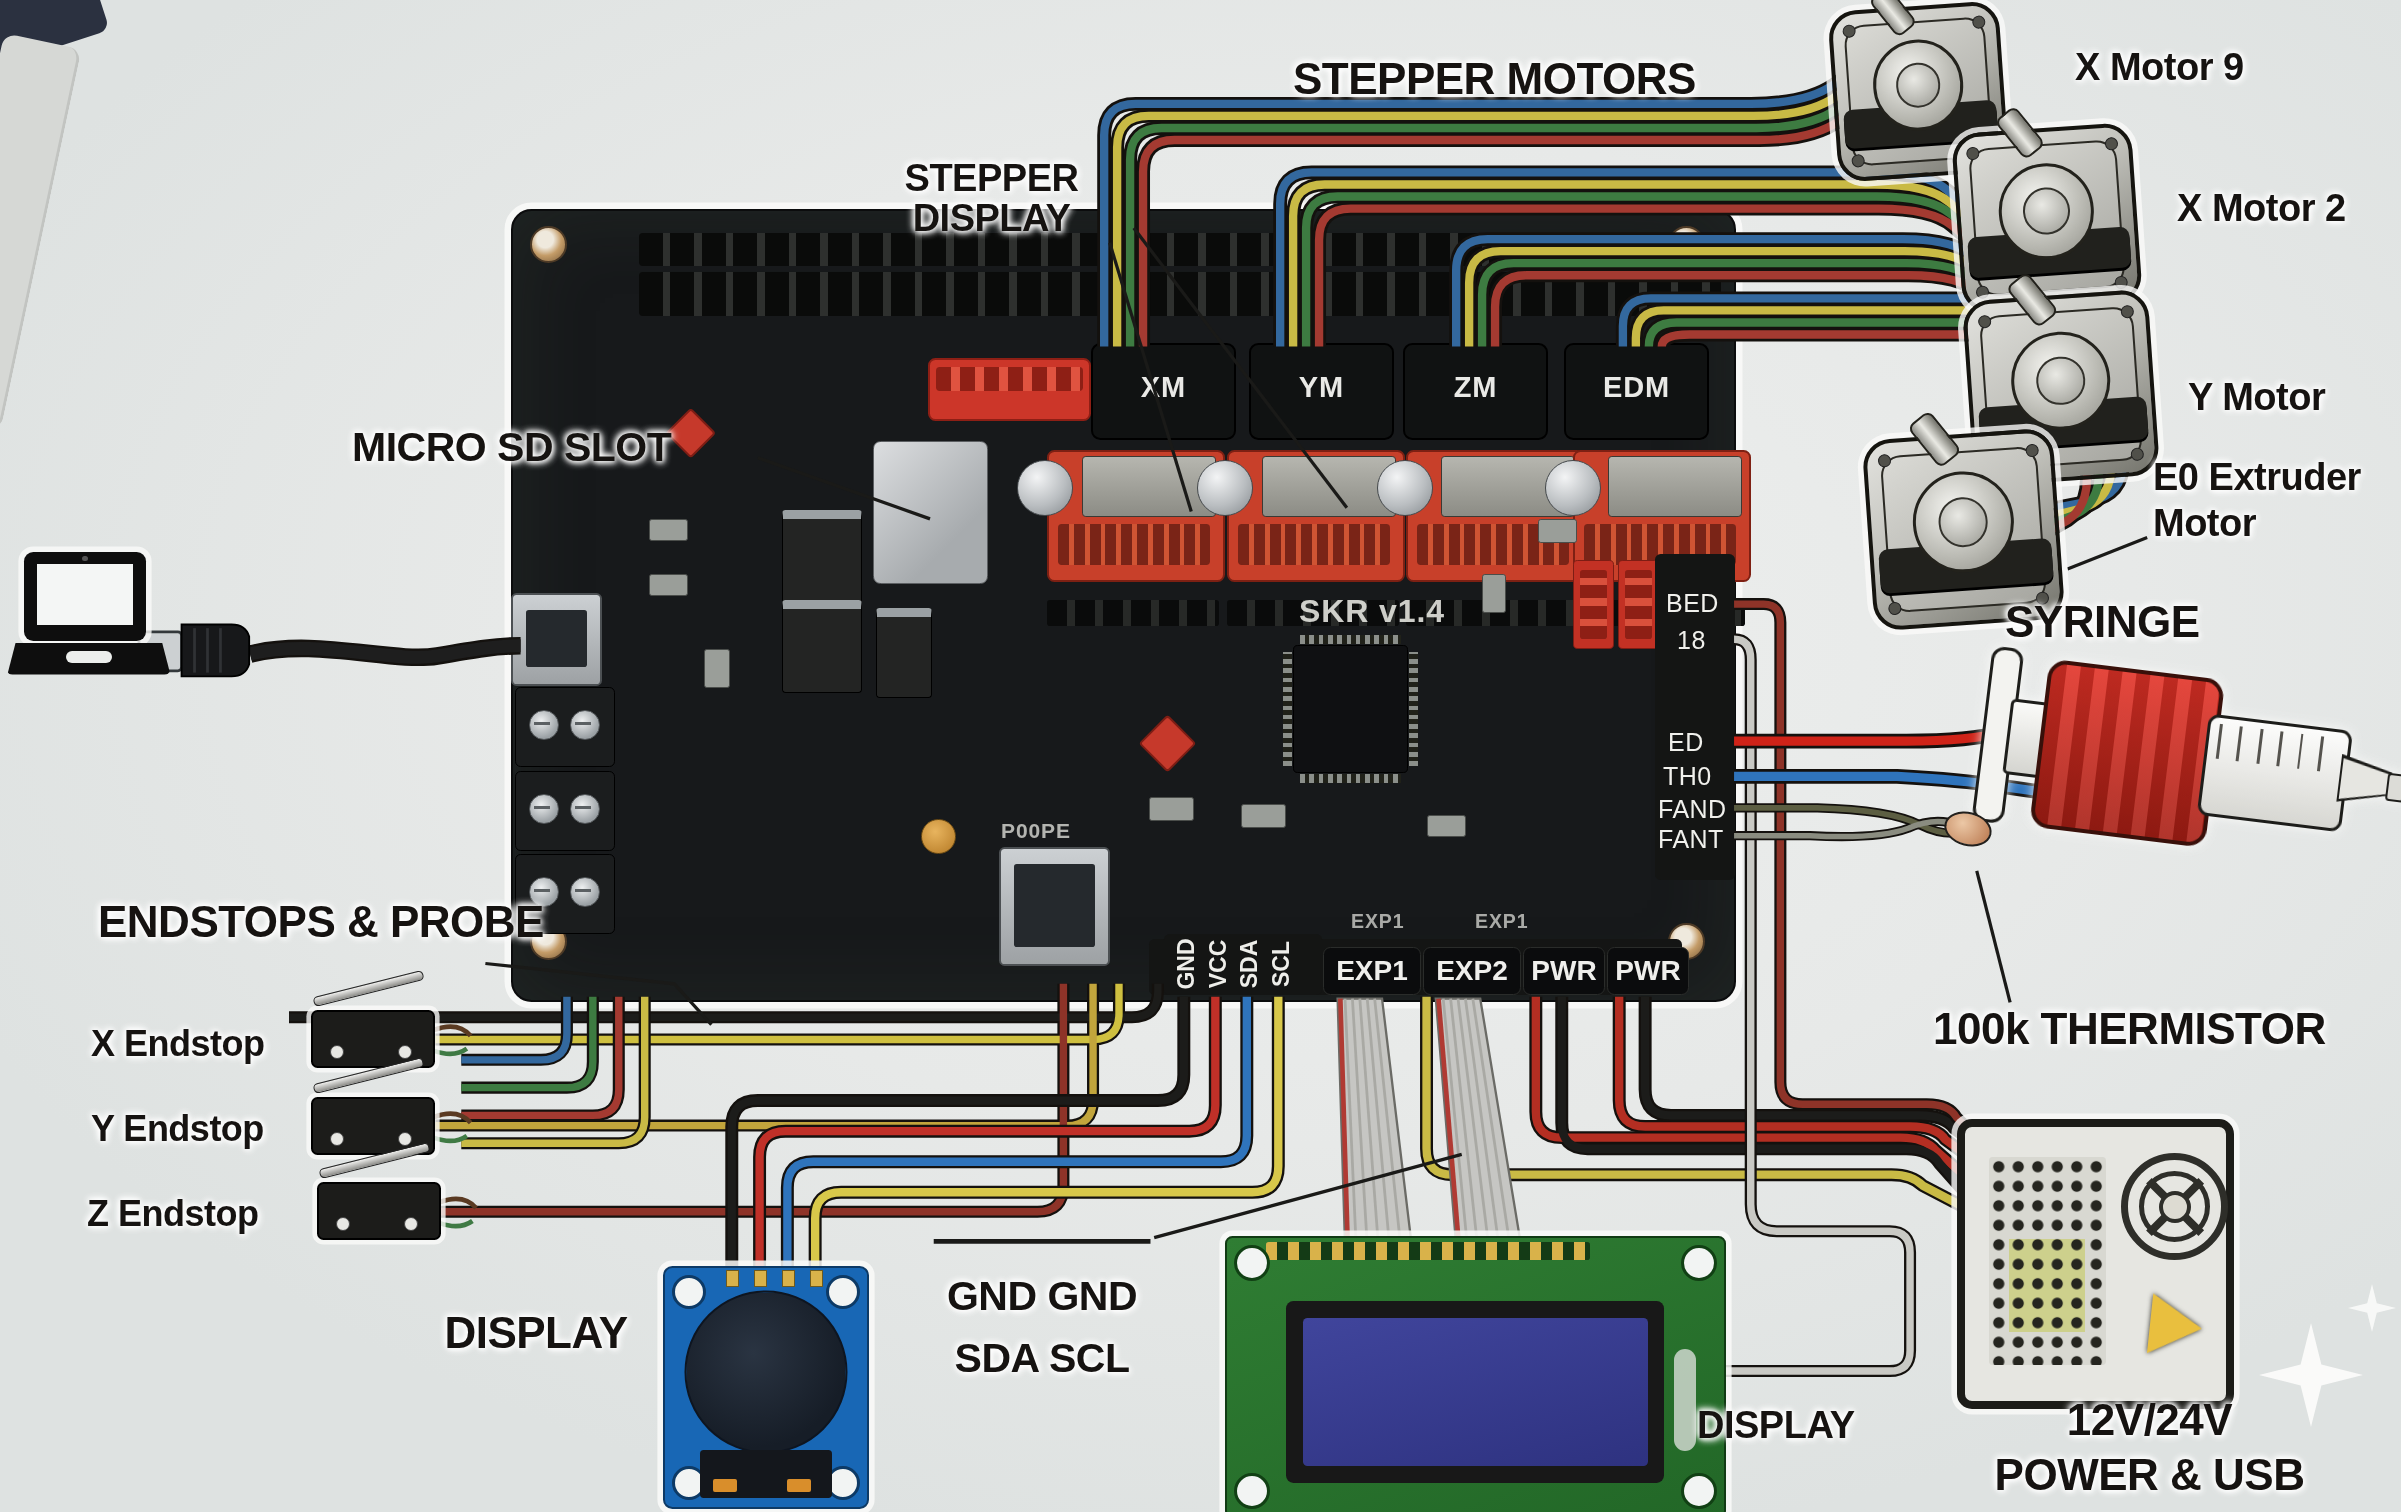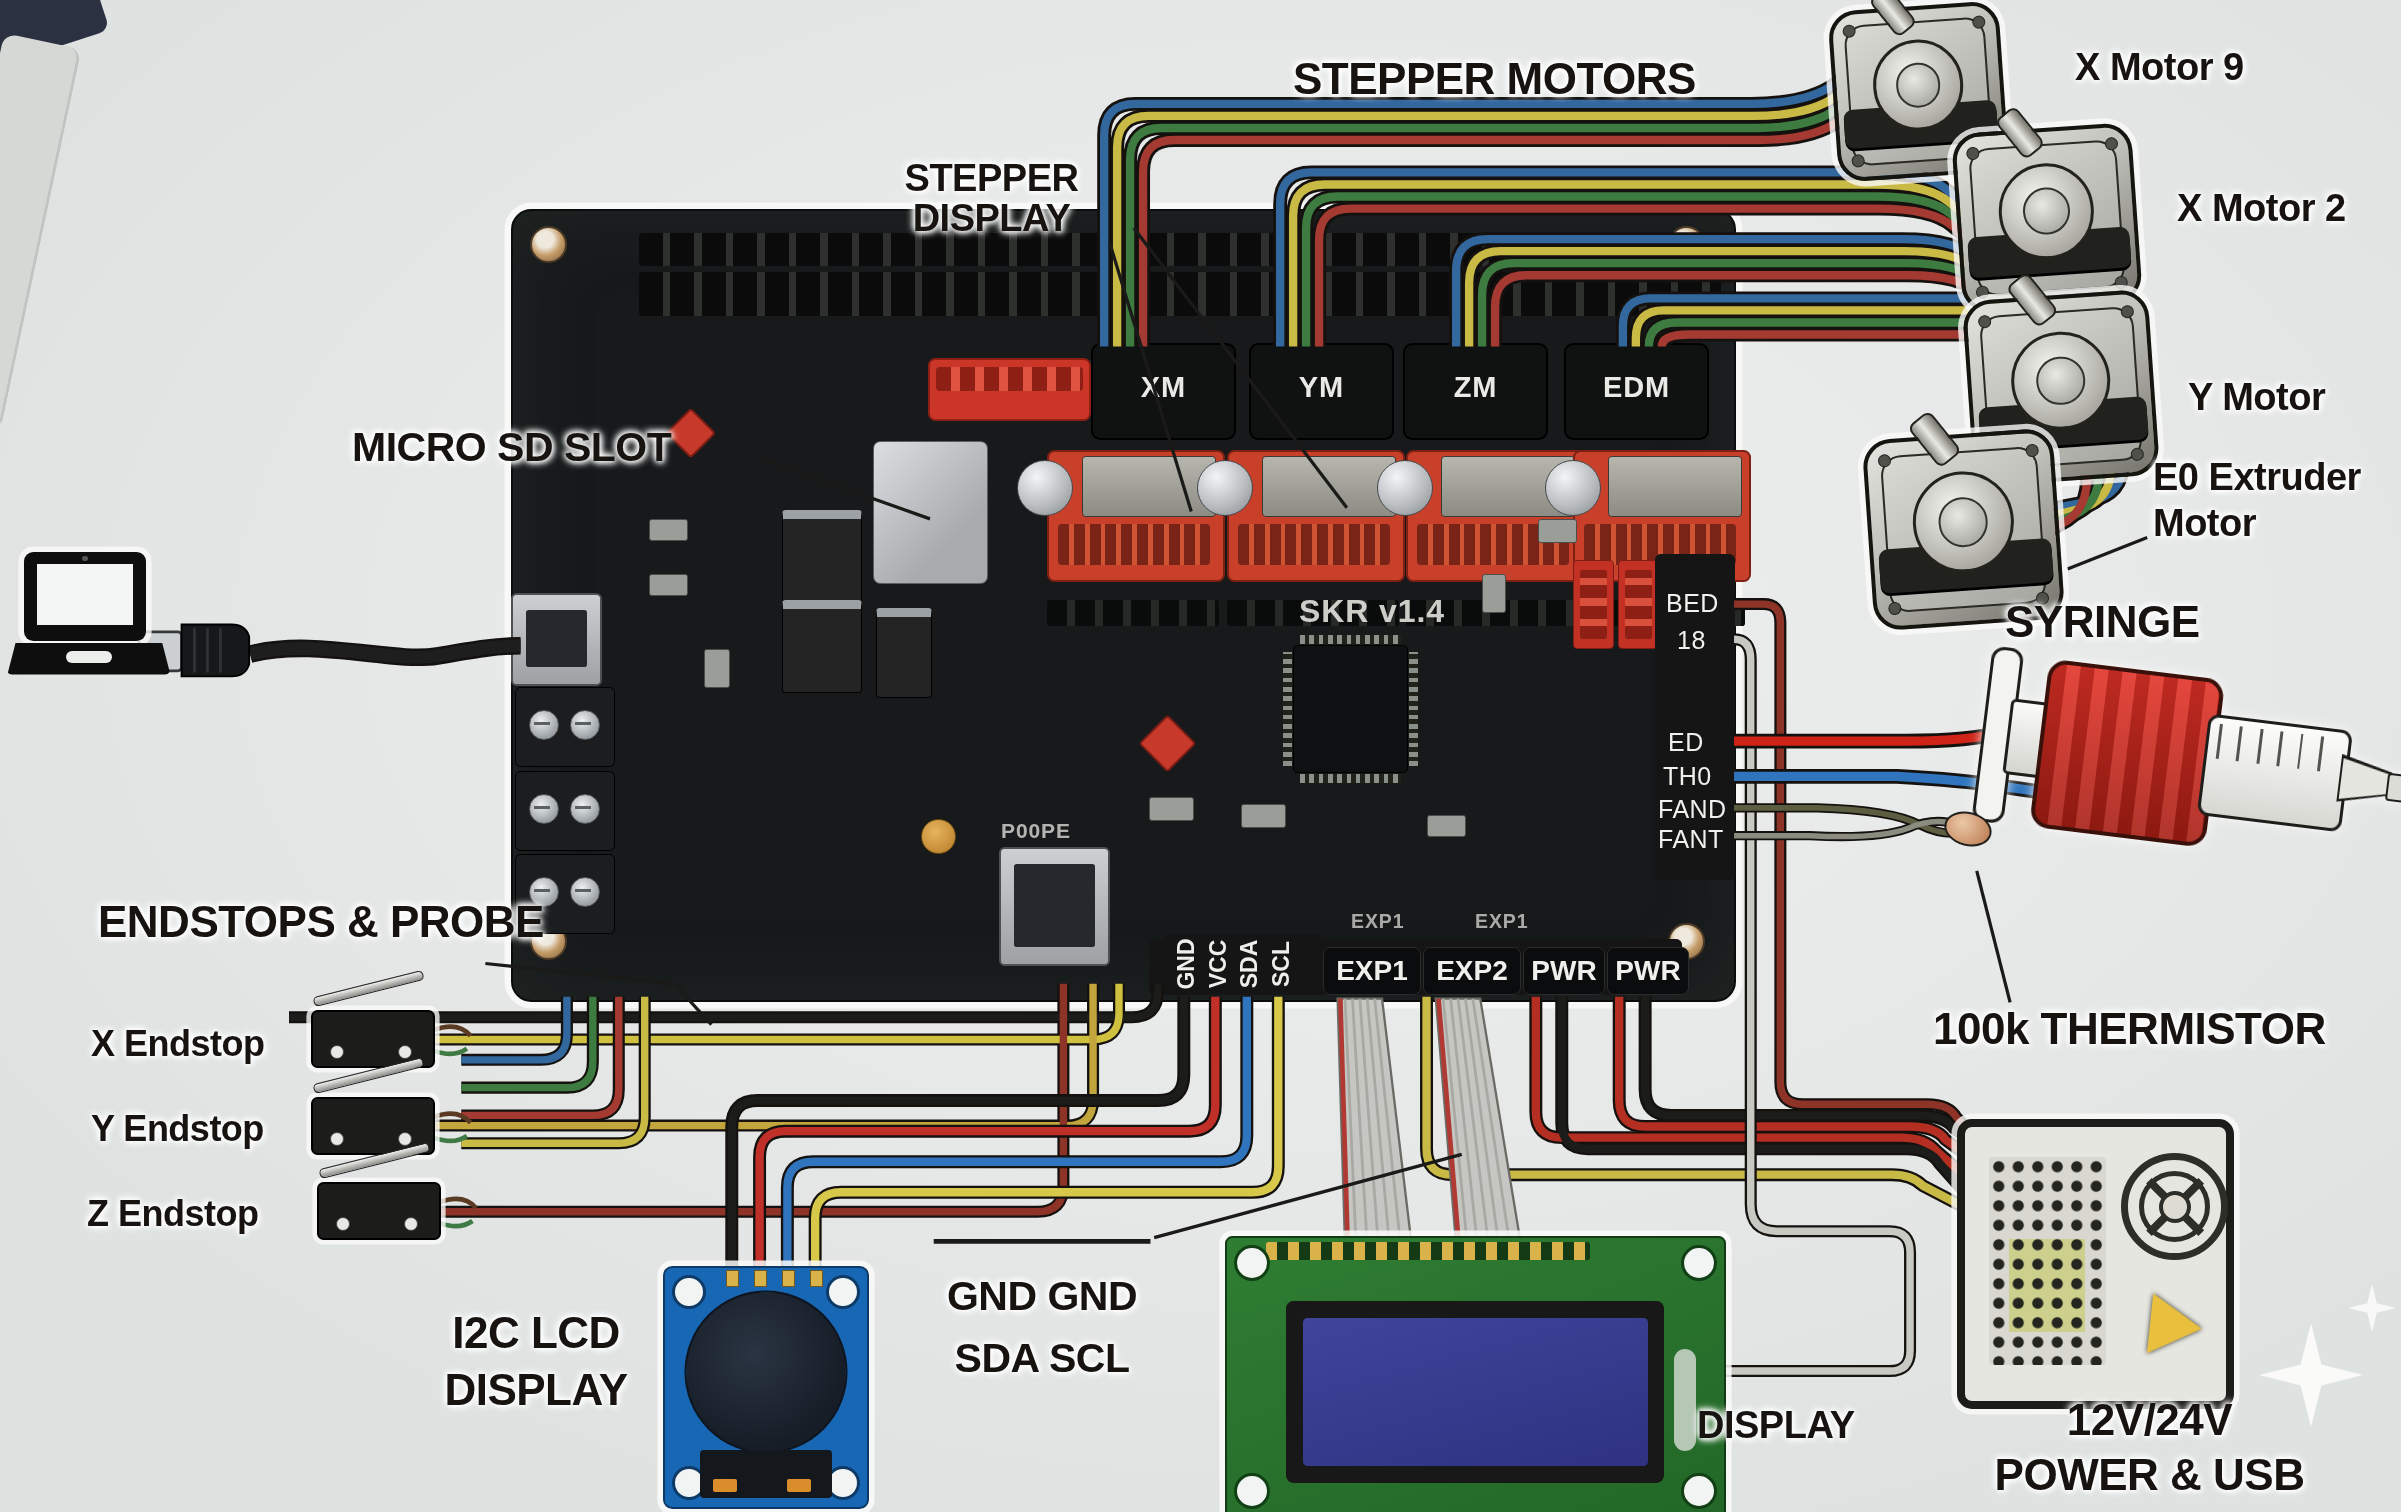--- a/index.html
+++ b/index.html
@@ -597,21 +597,20 @@
   <div class="lbl sz41 ctr" style="left:848px;top:159px;width:287px;">
     <div>STEPPER</div>
     <div>DISPLAY</div>
   </div>
   <div class="lbl sz44" style="left:352px;top:426px;">MICRO SD SLOT</div>
   <div class="lbl sz47" style="left:98px;top:899px;">ENDSTOPS &amp; PROBE</div>
   <div class="lbl sz39" style="left:91px;top:1025px;">X Endstop</div>
   <div class="lbl sz39" style="left:91px;top:1110px;">Y Endstop</div>
   <div class="lbl sz39" style="left:87px;top:1195px;">Z Endstop</div>
   <div class="lbl sz47 ctr" style="left:397px;top:1304px;width:278px;line-height:1.3;">
-    <div>I2C LCD</div>
     <div>DISPLAY</div>
   </div>
   <div class="lbl sz44 ctr" style="left:917px;top:1266px;width:250px;line-height:1.5;">
     <div>GND GND</div>
     <div>SDA SCL</div>
   </div>
   <div class="lbl sz47" style="left:2005px;top:599px;">SYRINGE</div>
   <div class="lbl sz47" style="left:1933px;top:1006px;">100k THERMISTOR</div>
   <div class="lbl sz41" style="left:1697px;top:1406px;">DISPLAY</div>
   <div class="lbl sz47 ctr" style="left:1918px;top:1392px;width:463px;line-height:1.25;">

